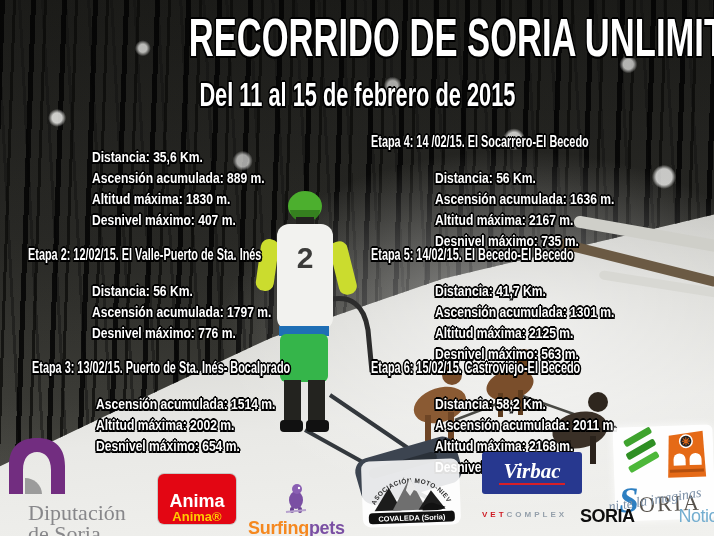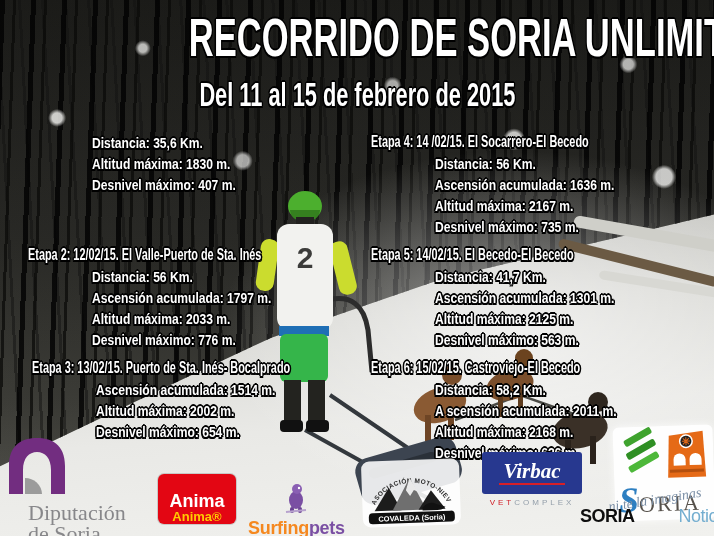--- a/index.html
+++ b/index.html
@@ -39,39 +39,39 @@
   .hdr{position:absolute;left:0;width:100%;text-align:center;white-space:nowrap;}
   .hdr-title{top:6px;}
   .hdr-title .cond{font-size:54px;transform:scaleX(.64);}
   .hdr-sub{top:76px;}
   .hdr-sub .cond{font-size:33px;transform:scaleX(.66);}
   .cond{display:inline-block;transform-origin:50% 50%;letter-spacing:0;}
 
   .stage{position:absolute;width:345px;}
   .stage-title{height:21px;font-size:16px;white-space:nowrap;}
   .stage-title .scond{transform:scaleX(.68);}
-  .stage-lines{padding-left:64px;margin-top:1px;}
+  .stage-lines{padding-left:64px;margin-top:15px;}
   .stage-line{height:21px;font-size:15.5px;white-space:nowrap;}
   .scond{display:inline-block;transform:scaleX(.78);transform-origin:0 50%;}
 
   
   .logo{position:absolute;}
   .dipu-text{font-family:"Liberation Serif",serif;color:#87878a;font-size:22px;line-height:21px;}
   .anima-box{width:78px;height:50px;background:#e30613;border-radius:6px;display:flex;flex-direction:column;align-items:center;justify-content:flex-end;box-shadow:0 0 0 1px rgba(0,0,0,.15);}
   .anima-l1{color:#fff;font-weight:bold;font-size:18px;line-height:18px;}
   .anima-l2{color:#ffcb00;font-weight:bold;font-size:13px;line-height:14px;}
   .surfing{display:flex;align-items:center;gap:4px;flex-direction:column;}
   .surfing-text{font-size:18px;font-weight:bold;letter-spacing:-.3px;}
   .surf-a{color:#f5881f;}
   .surf-b{color:#7a4fa3;}
   .covaleda{width:98px;height:66px;background:rgba(255,255,255,.88);border-radius:8px;transform:rotate(-2deg);}
   .virbac-box{width:100px;height:42px;background:#27388f;border-radius:3px;display:flex;flex-direction:column;align-items:center;justify-content:center;}
   .virbac-word{font-family:"Liberation Serif",serif;font-style:italic;font-weight:bold;color:#fff;font-size:21px;line-height:20px;}
   .virbac-line{width:66px;height:2px;background:#d81f26;margin-top:2px;}
-  .virbac-sub{margin-top:4px;text-align:center;font-size:8px;font-weight:normal;letter-spacing:3px;}
+  .virbac-sub{margin-top:16px;font-size:8px;font-weight:bold;letter-spacing:3px;}
   .vet{color:#cf1b24;}
   .complex{color:#95a0ab;}
   .soria-wrap{width:100px;height:94px;background:rgba(255,255,255,.92);border-radius:6px;transform:rotate(-2deg);box-shadow:0 0 8px rgba(255,255,255,.8);}
   .soria-word{position:absolute;left:4px;top:52px;white-space:nowrap;}
   .soria-s{font-family:"Liberation Serif",serif;font-style:italic;font-weight:bold;font-size:36px;color:#2d7fc1;}
   .soria-oria{font-family:"Liberation Serif",serif;font-size:22px;color:#55504a;letter-spacing:2px;}
   .soria-script{position:absolute;font-family:"Liberation Serif",serif;font-style:italic;font-size:14px;color:#7b8fa6;transform:rotate(-9deg);white-space:nowrap;}
   .snoticias{position:absolute;display:flex;align-items:baseline;white-space:nowrap;}
   .sn-1{font-size:18px;font-weight:bold;color:#0e0e0e;letter-spacing:-.5px;}
   .sn-2{font-size:18px;color:#74aed0;letter-spacing:-.5px;margin-left:44px;}
@@ -136,31 +136,31 @@
   <div class="hdr hdr-title">
     <span class="cond ol">RECORRIDO DE SORIA UNLIMITED 2015</span>
   </div>
   <div class="hdr hdr-sub">
     <span class="cond ol">Del 11 al 15 de febrero de 2015</span>
   </div>
 
   <div class="stage" style="left:28px;top:133px">
     <div class="stage-lines">
       <div class="stage-line ol"><span class="scond">Distancia: 35,6 Km.</span></div>
+      <div class="stage-line ol"><span class="scond">Ascensión acumulada: 889 m.</span></div>
       <div class="stage-line ol"><span class="scond">Altitud máxima: 1830 m.</span></div>
       <div class="stage-line ol"><span class="scond">Desnivel máximo: 407 m.</span></div>
     </div>
   </div>
 
   <div class="stage" style="left:28px;top:246px">
     <div class="stage-title ol"><span class="scond">Etapa 2: 12/02/15.  El Valle-Puerto de Sta. Inés</span></div>
     <div class="stage-lines">
       <div class="stage-line ol"><span class="scond">Distancia: 56 Km.</span></div>
       <div class="stage-line ol"><span class="scond">Ascensión acumulada: 1797 m.</span></div>
-      <div class="stage-line ol"><span class="scond">Altitud máxima: 2033 m.</span></div>
       <div class="stage-line ol"><span class="scond">Desnivel máximo: 776 m.</span></div>
     </div>
   </div>
 
   <div class="stage" style="left:32px;top:359px">
     <div class="stage-title ol"><span class="scond">Etapa 3: 13/02/15. Puerto de Sta.  Inés- Bocalprado</span></div>
     <div class="stage-lines">
       <div class="stage-line ol"><span class="scond">Ascensión acumulada: 1514 m.</span></div>
       <div class="stage-line ol"><span class="scond">Altitud máxima: 2002 m.</span></div>
       <div class="stage-line ol"><span class="scond">Desnivel máximo: 654 m.</span></div>

